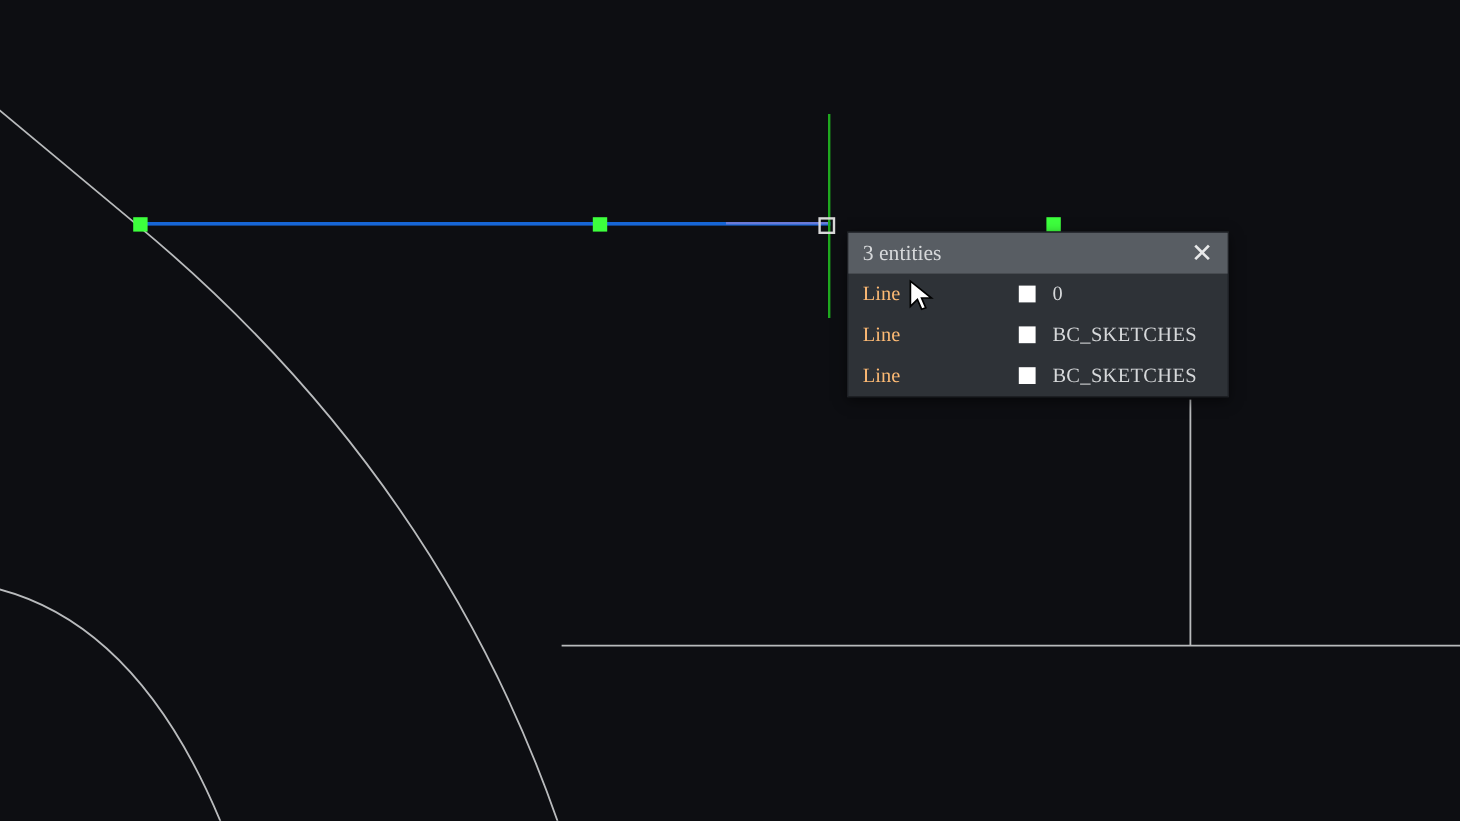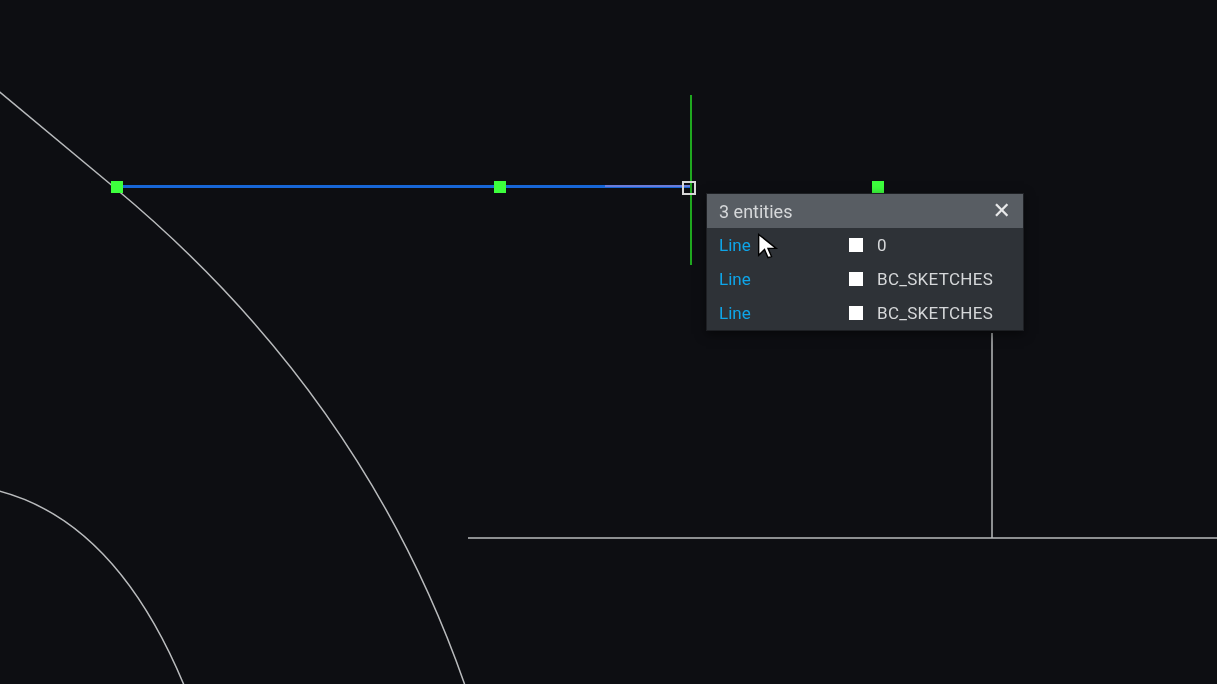--- a/index.html
+++ b/index.html
@@ -65,20 +65,21 @@
     .panel {
       position: absolute;
       left: 706px;
       top: 193px;
       width: 318px;
       background: #2e3237;
       box-shadow: 0 3px 10px rgba(0,0,0,0.5);
       color: #c7c9cc;
       font-size: 17px;
       border: 1px solid #1d1f23;
+      font-family: Liberation Serif, serif;
     }
     .panel-header {
       display: flex;
       align-items: center;
       justify-content: space-between;
       background: #585d63;
       padding: 6px 12px;
       color: #d6d8da;
       font-size: 18px;
       font-weight: 400;
@@ -90,21 +91,21 @@
       cursor: pointer;
       font-weight: 300;
     }
     .panel-row {
       display: flex;
       align-items: center;
       padding: 7px 12px;
     }
     .panel-row .type {
       width: 130px;
-      color: #0ea5e9;
+      color: #fdba74;
     }
     .panel-row .swatch {
       width: 14px;
       height: 14px;
       background: #ffffff;
       margin-right: 14px;
       flex-shrink: 0;
     }
     .panel-row .layer {
       color: #d6d8da;

